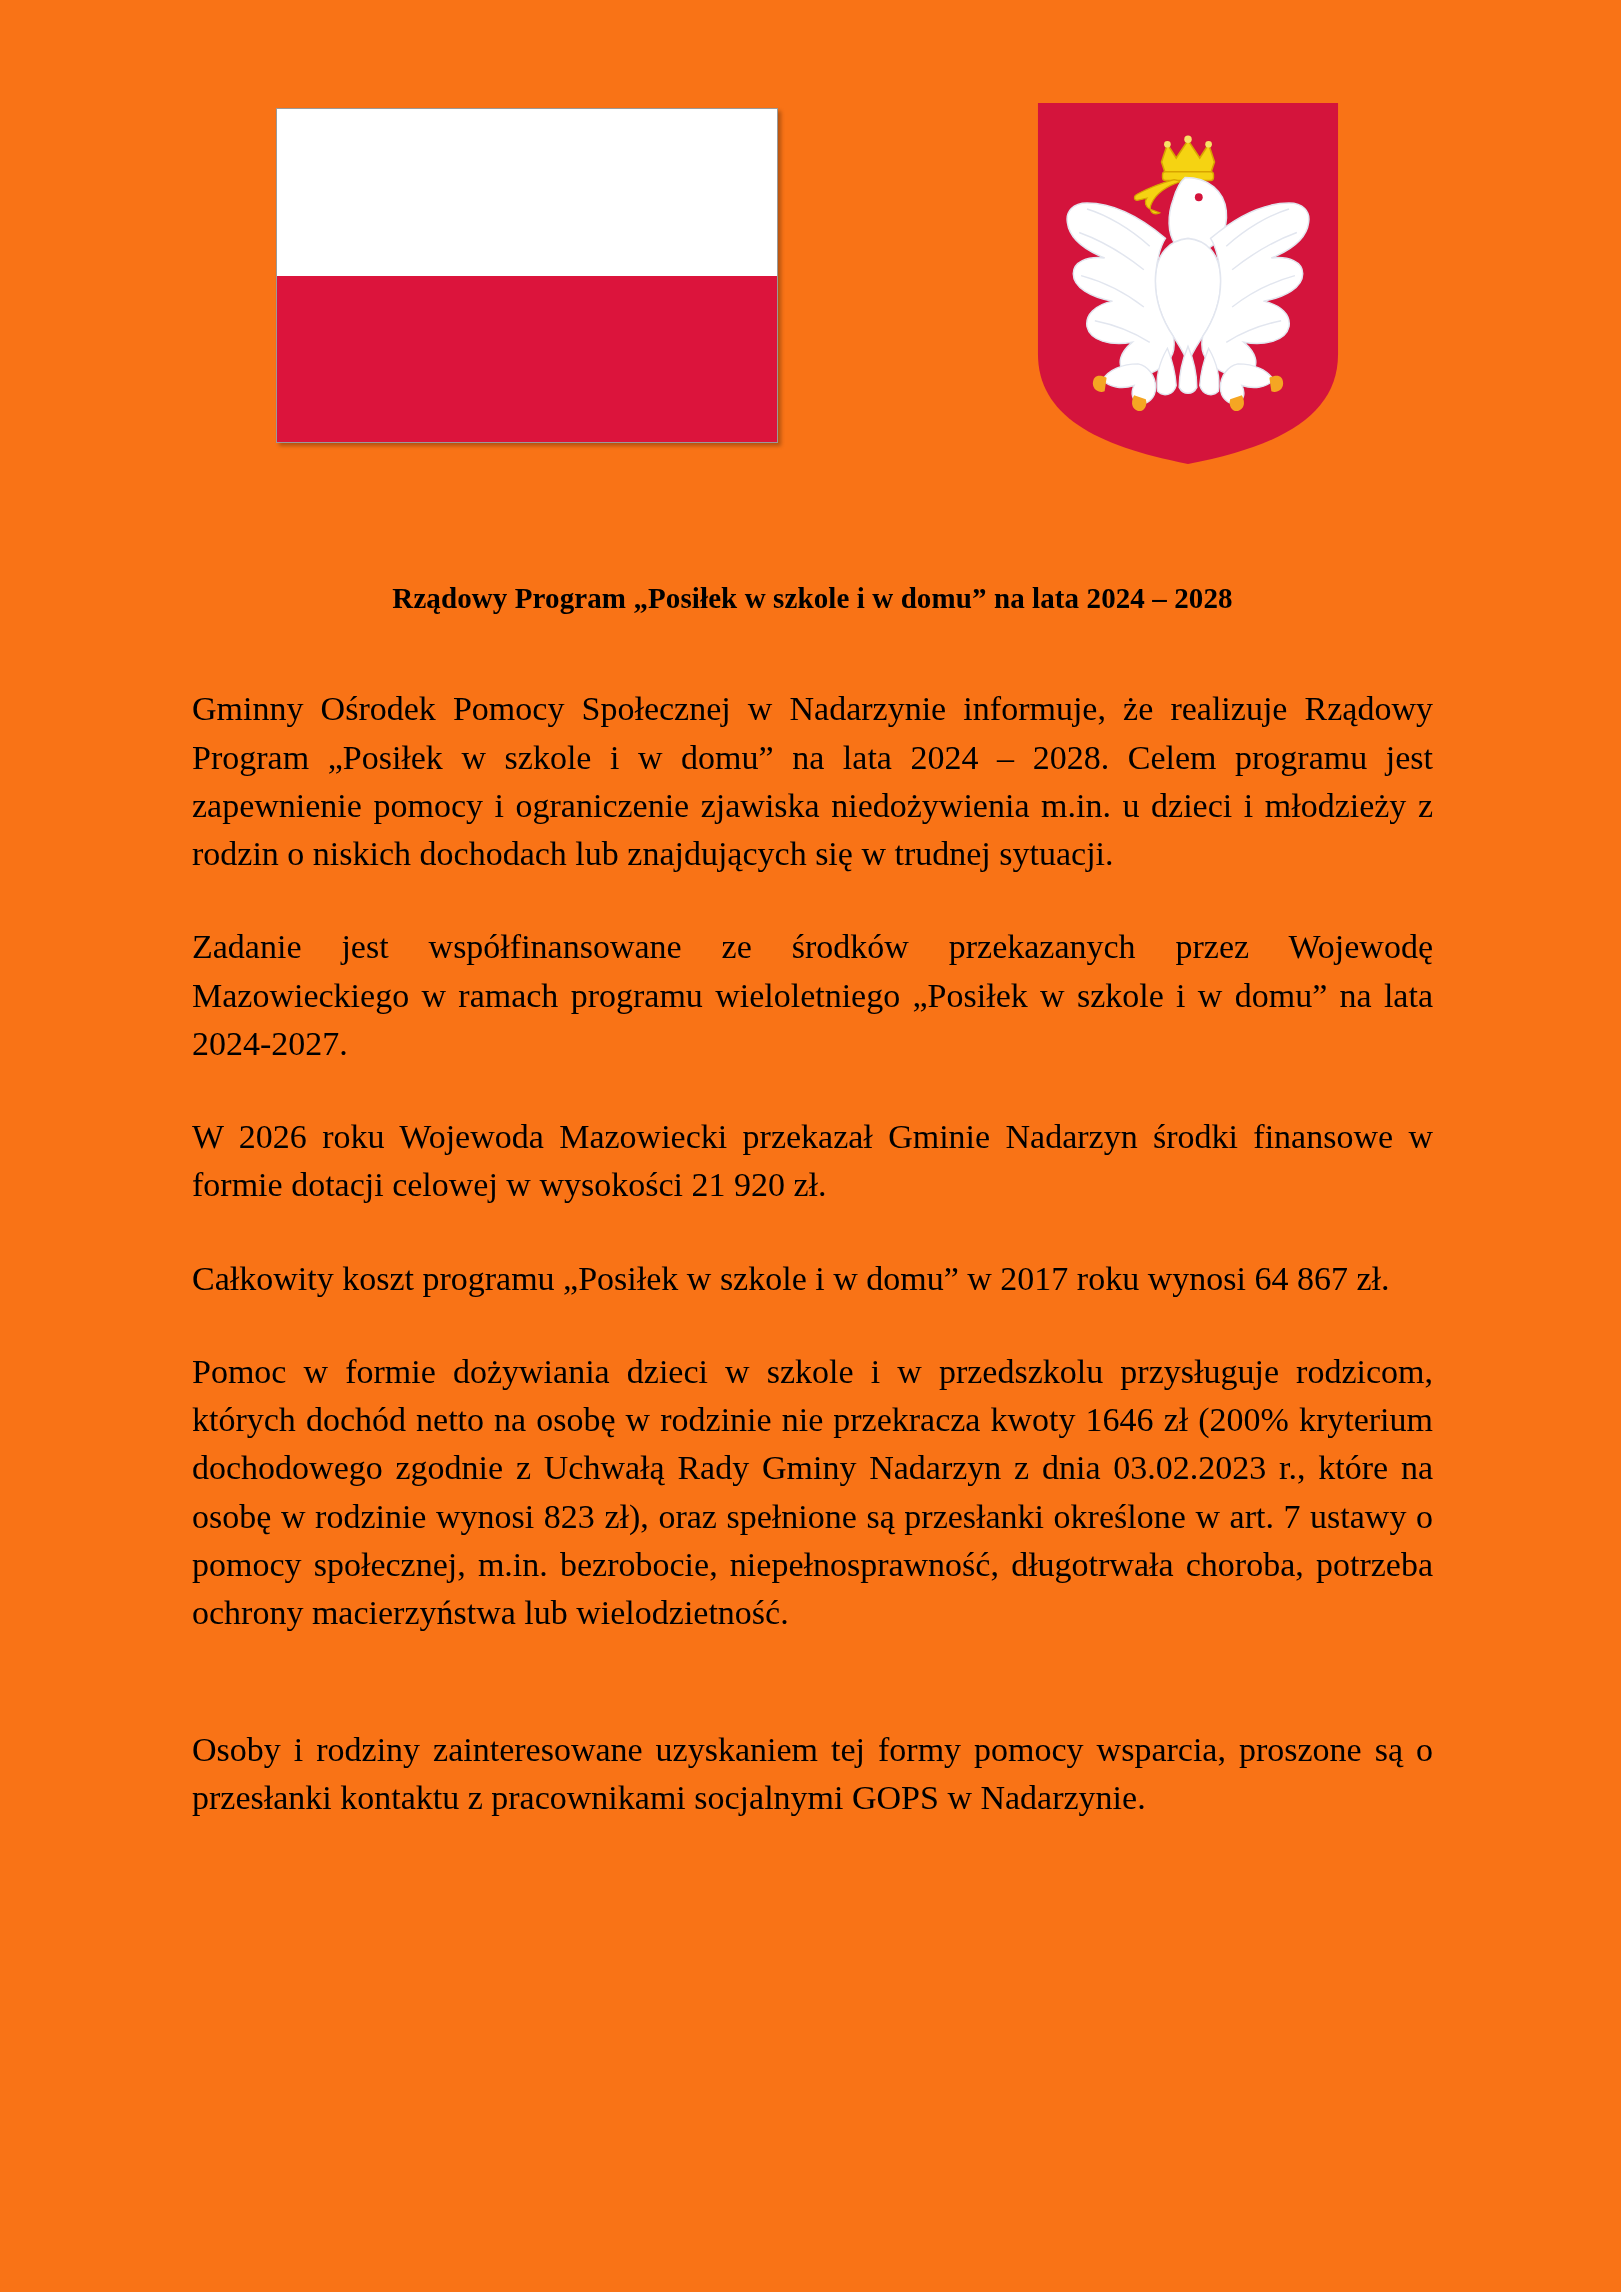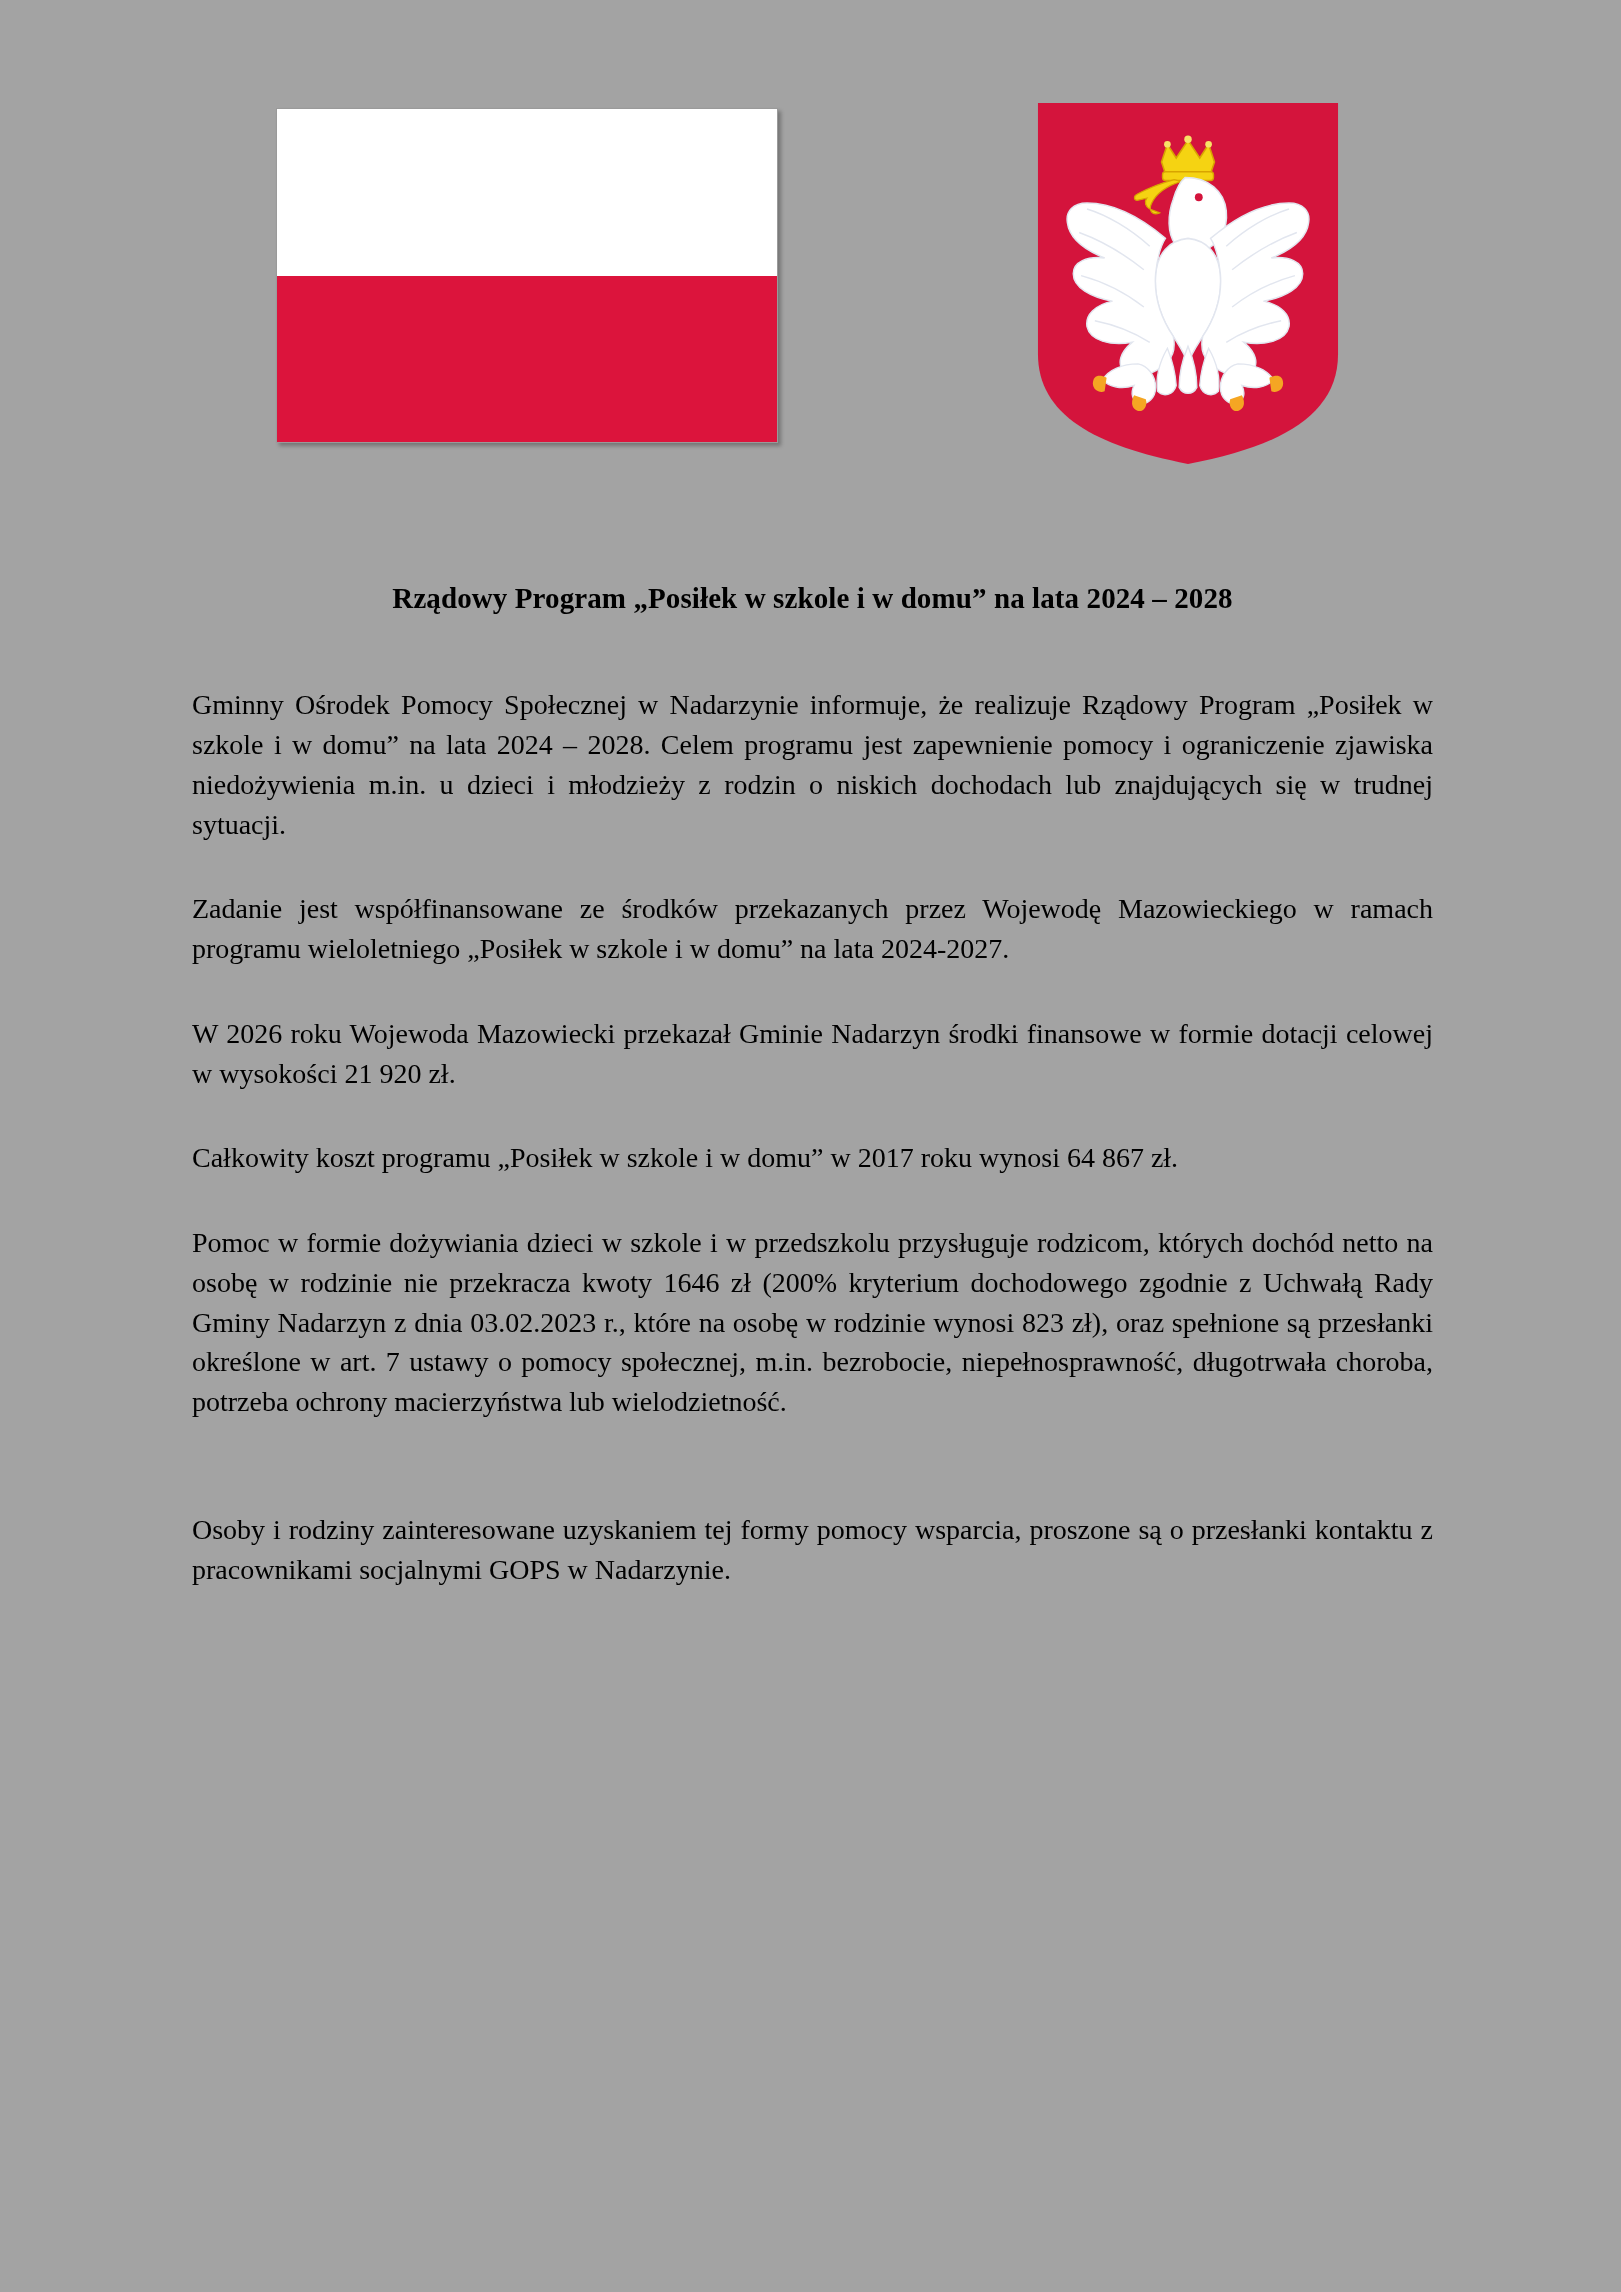--- a/index.html
+++ b/index.html
@@ -14,21 +14,21 @@
     position: relative;
     font-family: "Liberation Serif", "DejaVu Serif", serif;
     color: #000000;
     overflow: hidden;
   }
 
   .page {
     position: relative;
     width: 1621px;
     height: 2293px;
-    background: #a3a3a3;
+    background: #f97316;
   }
 
   
   .emblem-band {
     position: absolute;
     left: 0;
     top: 0;
     width: 1621px;
     height: 510px;
   }
@@ -86,21 +86,21 @@
     font-weight: bold;
     text-align: center;
     line-height: 1.25;
     margin: 0 0 0 0;
     letter-spacing: 0.1px;
   }
 
   .gap-after-title { height: 69px; }
 
   p.para {
-    font-size: 28px;
+    font-size: 34px;
     line-height: 1.42;
     text-align: justify;
     text-justify: inter-word;
     margin: 0;
     hyphens: none;
   }
 
   .para-gap { height: 45px; }
 
   .para-gap-sm { height: 43px; }

